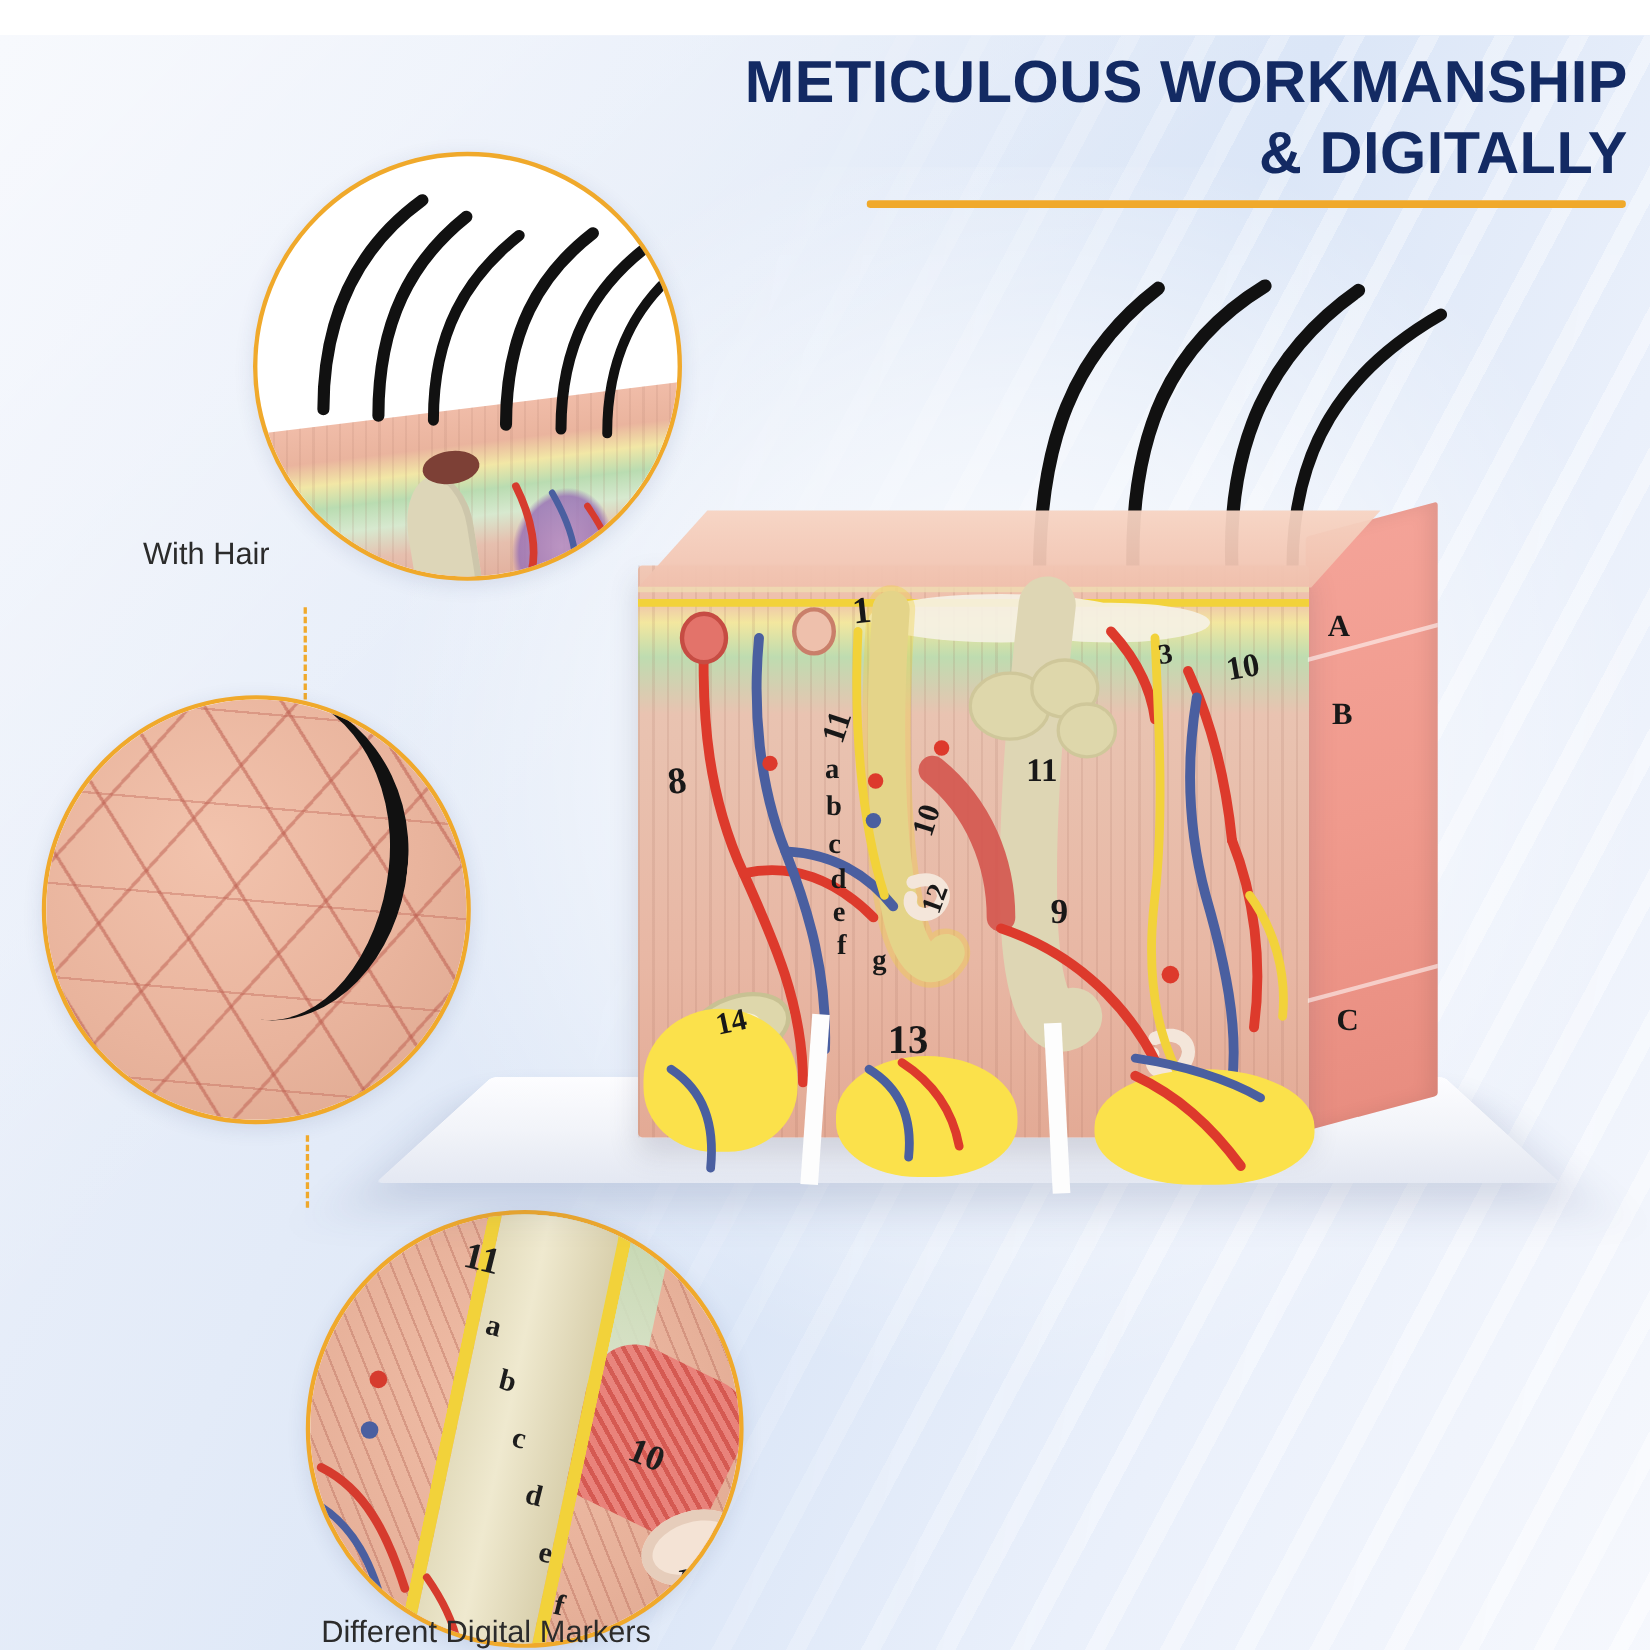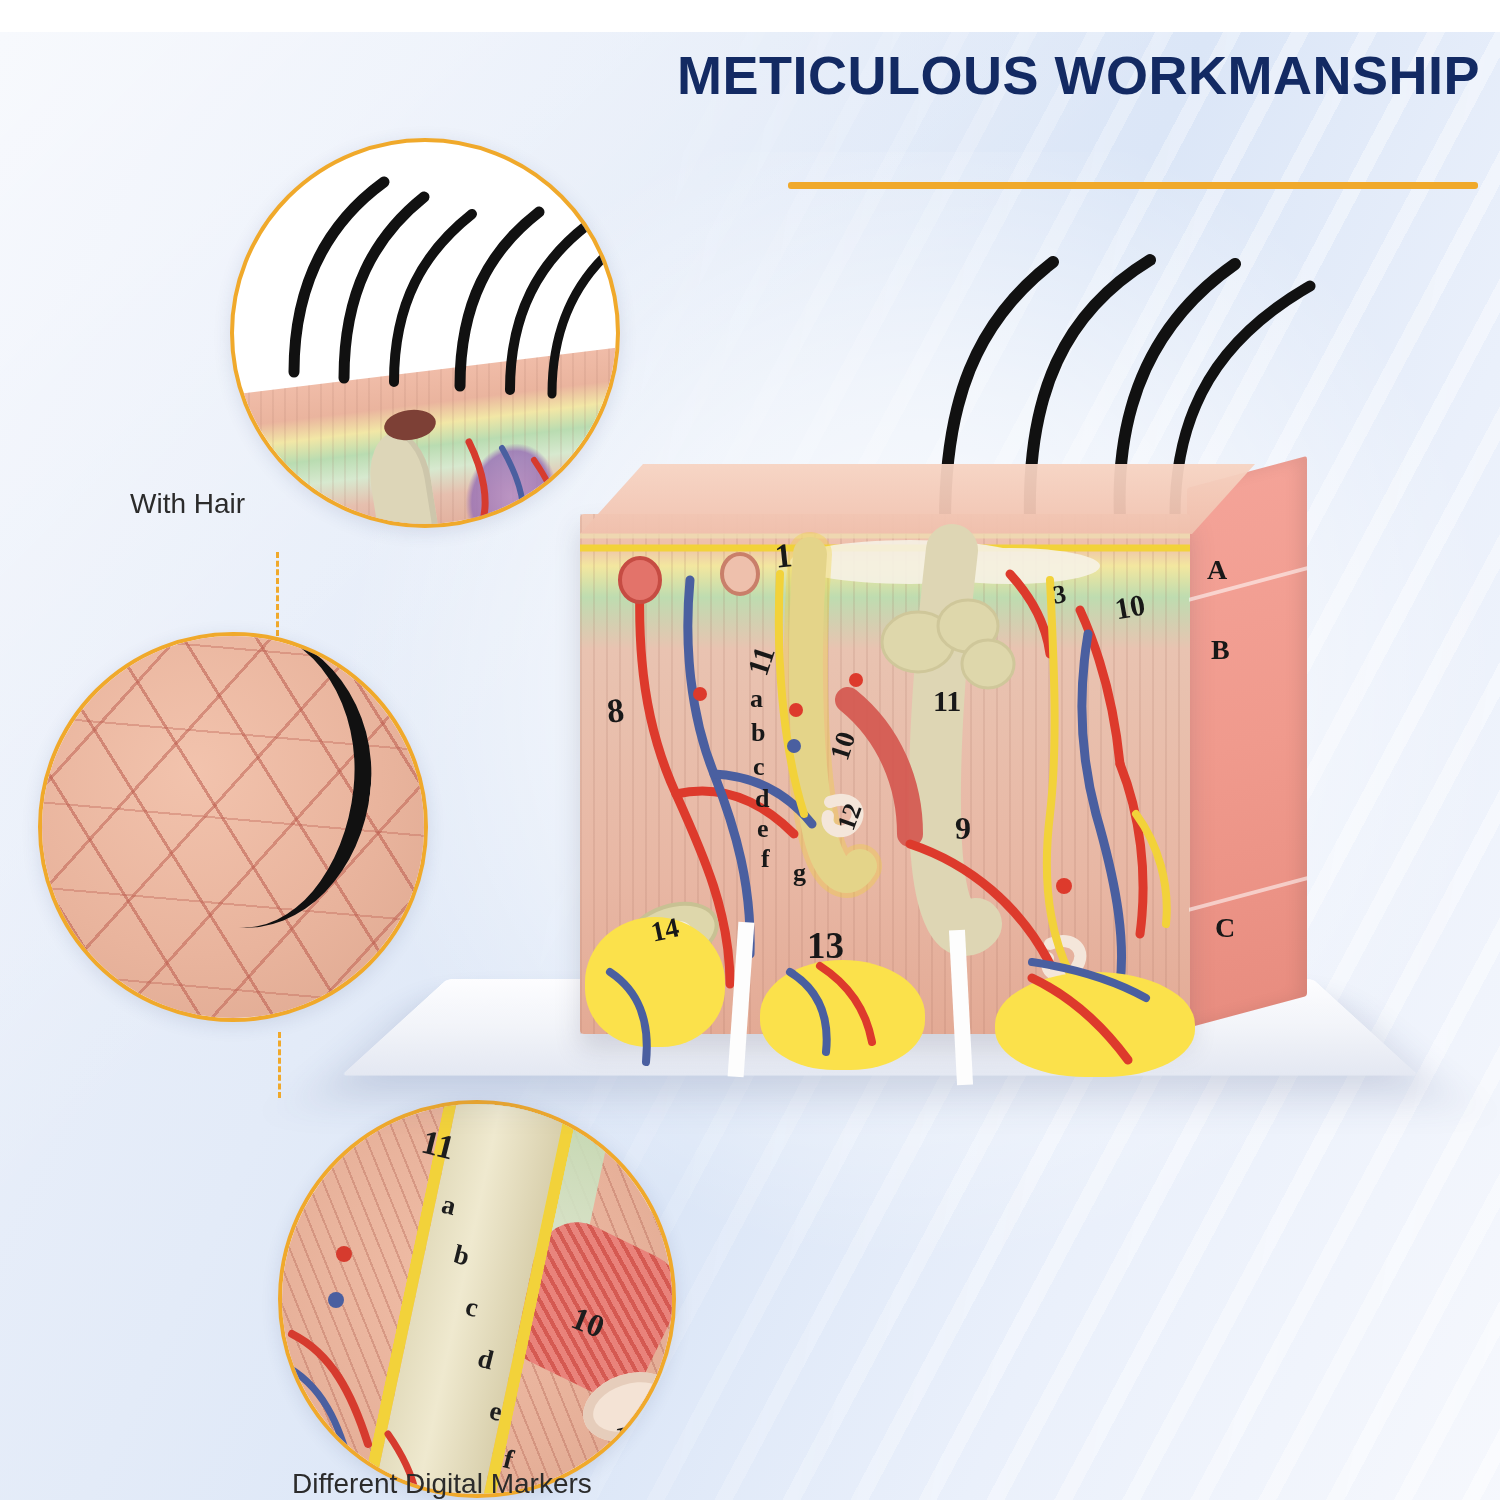--- a/index.html
+++ b/index.html
@@ -193,20 +193,21 @@
 </head>
 <body>
 
 <div class="stage">
 
   <div class="streaks"></div>
   <div class="glow"></div>
 
   <div class="headline">
     <span class="l1">METICULOUS WORKMANSHIP</span>
+    <span class="l2">&amp; DIGITALLY</span>
   </div>
   <div class="rule"></div>
 
   <div class="circle" id="c-hair">
     <div class="hair-skin"></div>
     <div class="purple"></div>
     <div class="follicle"></div>
     <div class="hair-bulb"></div>
     <svg width="382" height="382" style="position:absolute;left:0;top:0">
       <g fill="none" stroke="#111111" stroke-linecap="round">

